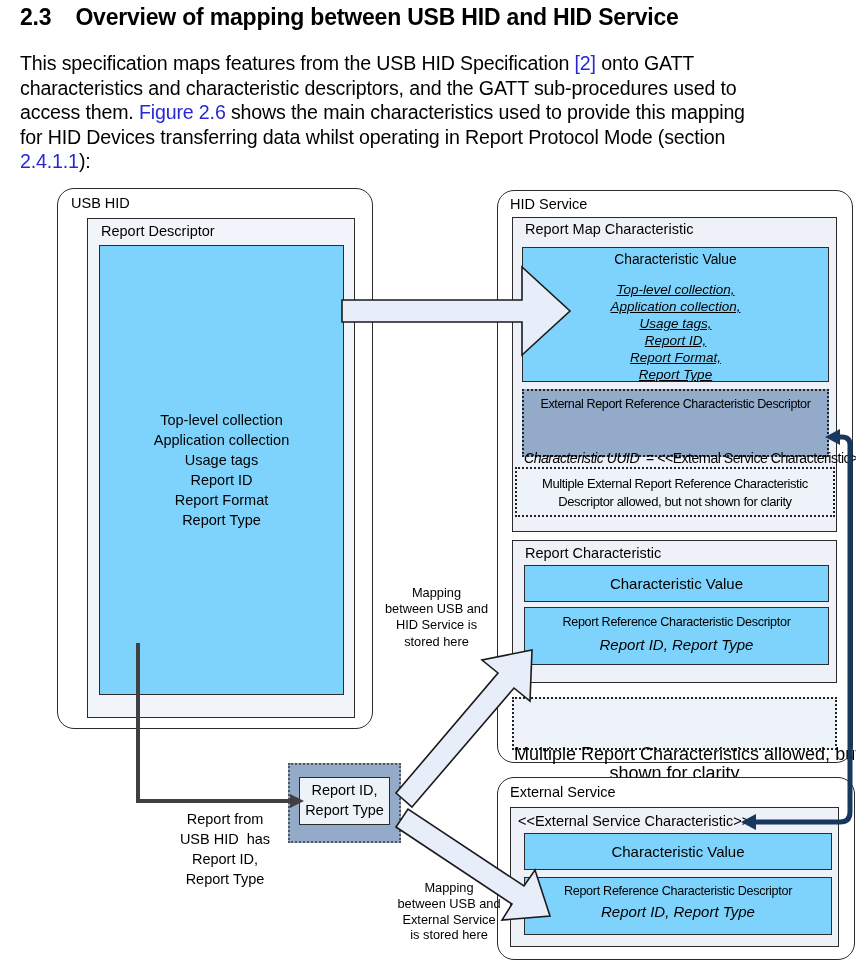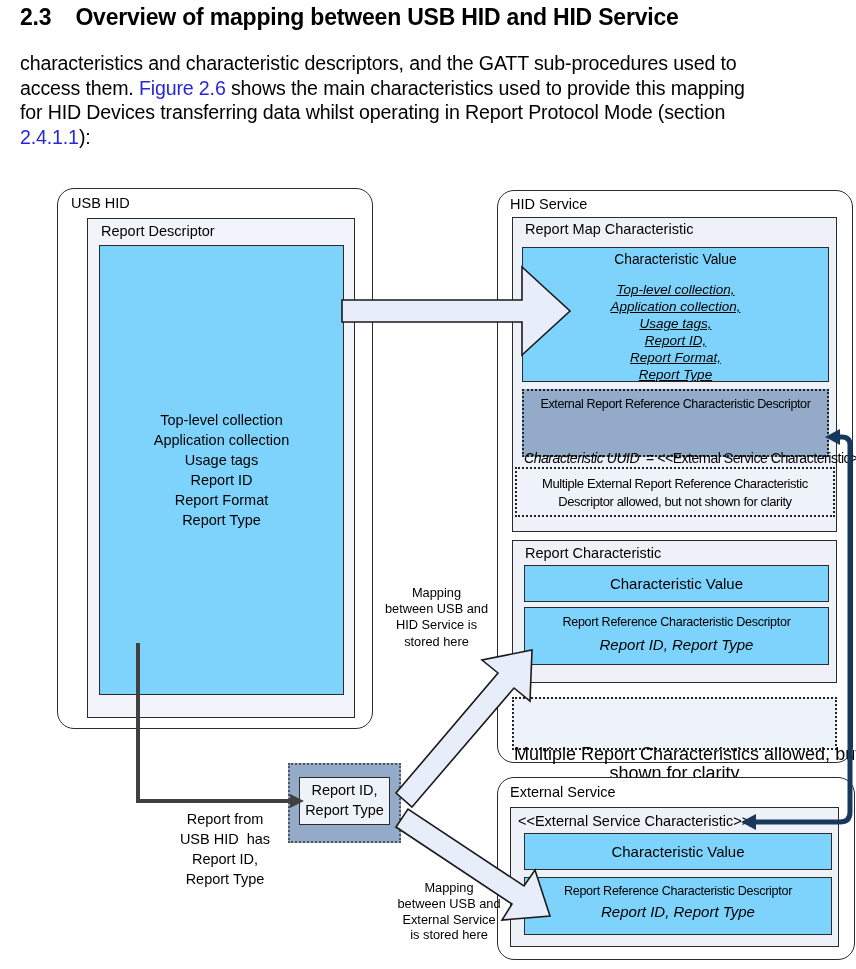--- a/index.html
+++ b/index.html
@@ -36,20 +36,21 @@
 </head>
 <body>
 
 <div class="page">
 
   <div class="heading">
     <span class="sec">2.3</span><span>Overview of mapping between USB HID and HID Service</span>
   </div>
 
   <div class="intro">
+      <div><span>This specification maps features from the USB HID Specification </span><span class="link">[2]</span><span> onto GATT</span></div>
       <div><span>characteristics and characteristic descriptors, and the GATT sub-procedures used to</span></div>
       <div><span>access them. </span><span class="link">Figure 2.6</span><span> shows the main characteristics used to provide this mapping</span></div>
       <div><span>for HID Devices transferring data whilst operating in Report Protocol Mode (section</span></div>
       <div><span class="link">2.4.1.1</span><span>):</span></div>
     </div>
 
   <div class="diagram">
 
     <div class="box round" style="left:45px;top:6px;width:316px;height:541px;">
       <div class="lbl" style="left:13px;top:6px;">USB HID</div>

